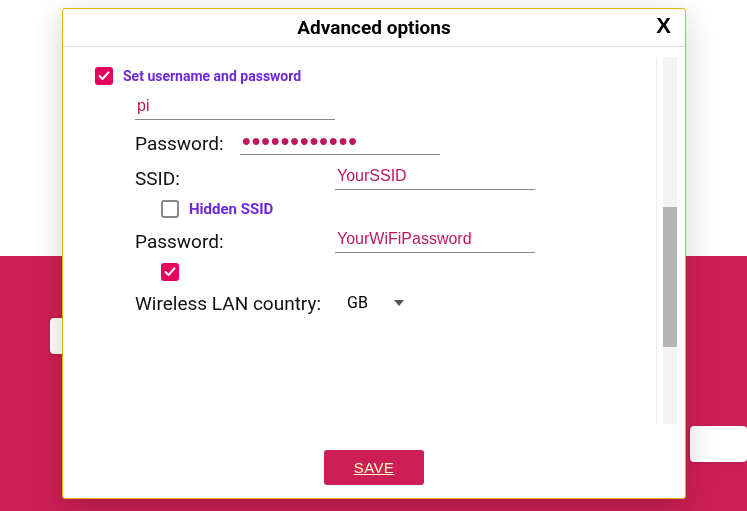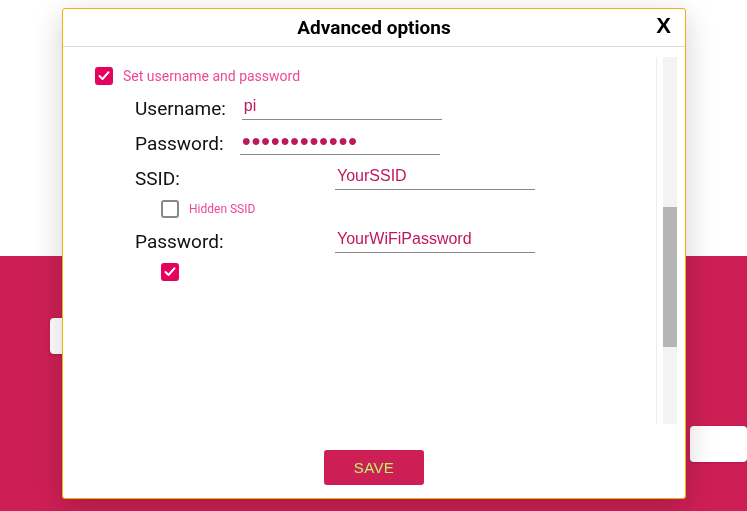--- a/index.html
+++ b/index.html
@@ -39,21 +39,21 @@
   .scrollbar-track {
     position: absolute; right: 8px; top: 10px; width: 14px; bottom: 74px;
     background: #f3f3f3;
   }
   .scrollbar-thumb {
     position: absolute; right: 8px; top: 160px; width: 14px; height: 140px;
     background: #b5b5b5;
   }
   .row-check {
     display: flex; align-items: center; gap: 10px; margin: 10px 0 10px 4px;
-    font-size: 14px; color: #ec4899;
+    font-size: 14px; color: #6d28d9; font-weight: bold;
   }
   .checkbox {
     width: 18px; height: 18px; border: 2px solid #888; border-radius: 3px;
     display: inline-flex; align-items: center; justify-content: center;
     cursor: pointer; flex-shrink: 0;
   }
   .checkbox.checked {
     background: #e6015e; border-color: #e6015e;
   }
   .checkbox.checked svg { width: 12px; height: 12px; }
@@ -79,23 +79,24 @@
   .select-wrap .caret {
     width: 0; height: 0; border-left: 5px solid transparent; border-right: 5px solid transparent;
     border-top: 6px solid #555;
   }
   .sub-indent { margin-left: 70px; }
   .footer {
     position: absolute; left: 0; right: 0; bottom: 0; height: 62px;
     display: flex; align-items: center; justify-content: center;
   }
   .save-btn {
-    background: #cd1f56; color: #bef264; border: none; border-radius: 3px;
+    background: #cd1f56; color: #fef9c3; border: none; border-radius: 3px;
     padding: 9px 30px; font-size: 15px; font-weight: 500; letter-spacing: 0.4px;
     cursor: pointer;
+    text-decoration: underline;
   }
 </style>
 </head>
 <body>
 
 <div class="backdrop"></div>
 <div class="bg-box left"></div>
 <div class="bg-box right"></div>
 
 <div class="dialog">
@@ -109,45 +110,51 @@
 
       <div class="row-check">
         <span class="checkbox checked">
           <svg viewBox="0 0 16 16">
               <path d="M2 8 L6 12 L14 3" stroke="#fff" stroke-width="2.6" fill="none" stroke-linecap="round" stroke-linejoin="round"></path>
             </svg>
         </span>
         <span>Set username and password</span>
       </div>
       <div class="field-row">
-        <span class="lbl">Username:</span>
         <input class="underinput" value="pi" style="">
       </div>
       <div class="field-row">
         <span class="lbl">Password:</span>
         <input class="underinput" value="●●●●●●●●●●●●" style="">
       </div>
 
       <div class="field-row ssid-row">
         <span class="lbl">SSID:</span>
         <input class="underinput" value="YourSSID" style="">
       </div>
       <div class="row-check sub-indent">
         <span class="checkbox"></span>
-        <span style="font-size:12px;">Hidden SSID</span>
+        <span style="font-size:15px;">Hidden SSID</span>
       </div>
       <div class="field-row ssid-row">
         <span class="lbl">Password:</span>
         <input class="underinput" value="YourWiFiPassword" style="">
       </div>
       <div class="row-check sub-indent">
         <span class="checkbox checked">
           <svg viewBox="0 0 16 16">
               <path d="M2 8 L6 12 L14 3" stroke="#fff" stroke-width="2.6" fill="none" stroke-linecap="round" stroke-linejoin="round"></path>
             </svg>
+        </span>
+      </div>
+      <div class="field-row country-row">
+        <span class="lbl">Wireless LAN country:</span>
+        <span class="select-wrap">
+          <span>GB</span>
+          <span class="caret"></span>
         </span>
       </div>
 
     </div>
 
     <div class="scrollbar-track"></div>
     <div class="scrollbar-thumb"></div>
 
     <div class="footer">
       <button class="save-btn">SAVE</button>

